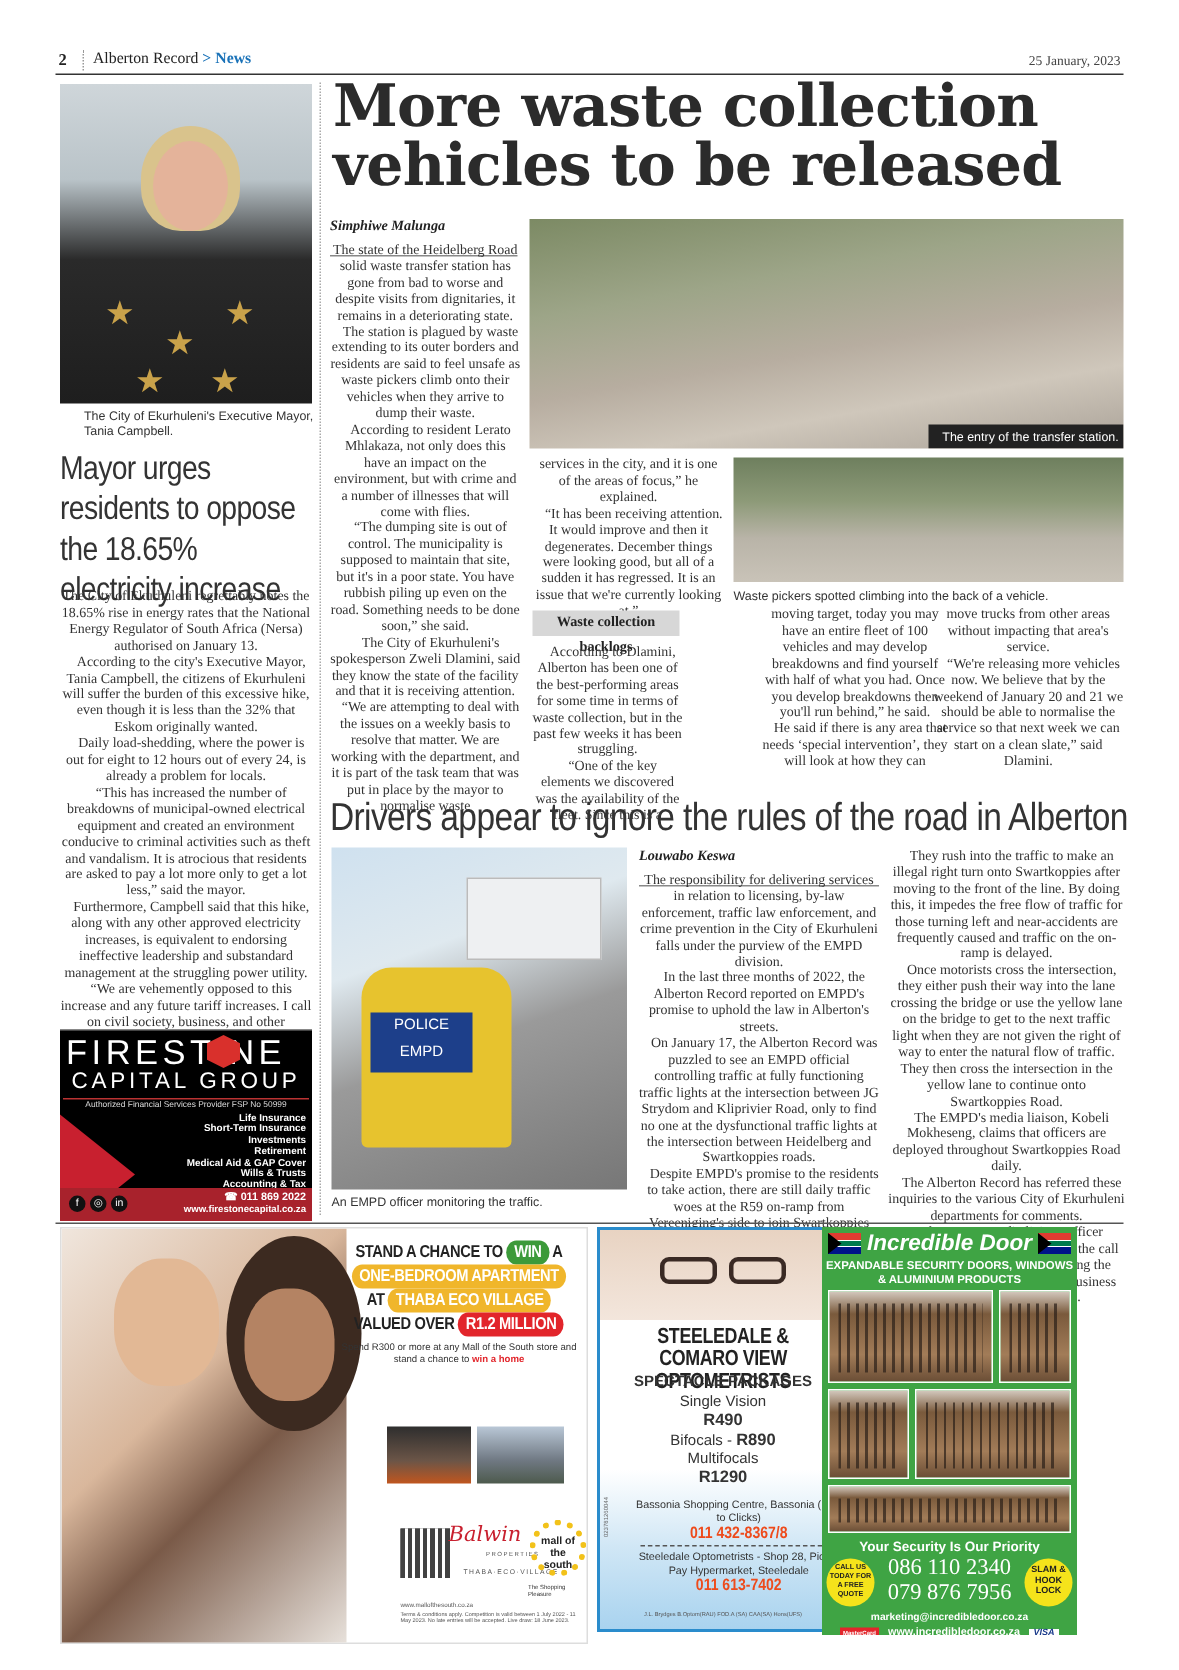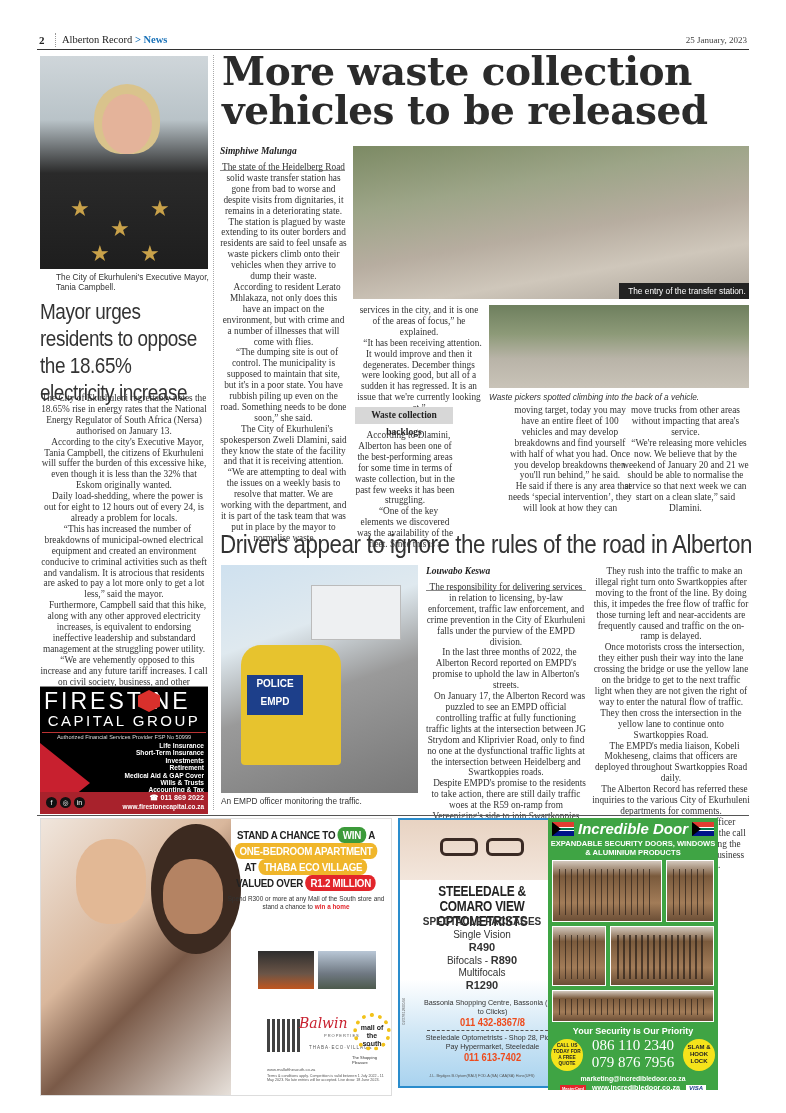--- a/index.html
+++ b/index.html
@@ -43,21 +43,21 @@
     background: linear-gradient(170deg,#7c8a64 0%,#9da588 30%,#b7ada0 55%,#cfc7bb 75%,#a9a197 100%); text-align: center; }
   .waste-photo1 .capbox { position:absolute; right:0; bottom:0; width:130px; height:16px; background:#222; color:#fff; font-family:"Liberation Sans",sans-serif; font-size:8.3px; line-height:16px; padding-left:6px; }
   .waste-photo2 { left: 489px; top: 305px; width: 260px; height: 83px;
     background: linear-gradient(180deg,#6e7f5e 0%,#8d9a78 35%,#b9b4a8 65%,#c9c3b8 100%); }
 
   .subhead-box { left: 355px; top: 407px; width: 98px; height: 17px; background: #d7d7d7; font-size: 9.5px; font-weight: bold; line-height: 17px; text-align: center; color: #222; }
 
   .drivers-photo { left: 221px; top: 565px; width: 197px; height: 228px;
     background: linear-gradient(160deg,#cfe1ef 0%,#dfe9ef 30%,#9a9a9a 55%,#777 100%); }
   .drivers-photo .vest { position:absolute; left:20px; top:80px; width:100px; height:120px; background:#e7c32e; border-radius:20px 20px 4px 4px; }
-  .drivers-photo .vest-band { position:absolute; left:26px; top:110px; width:56px; height:40px; background:#1d3f8a; color:#fff; font-family:"Liberation Sans",sans-serif; font-size:10px; font-weight:bold; text-align:center; line-height:18px; }
+  .drivers-photo .vest-band { position:absolute; left:26px; top:110px; width:68px; height:40px; background:#1d3f8a; color:#fff; font-family:"Liberation Sans",sans-serif; font-size:10px; font-weight:normal; text-align:center; line-height:18px; }
   .drivers-photo .truck { position:absolute; left:90px; top:20px; width:90px; height:55px; background:#eef0f2; border:1px solid #bbb; }
 
   
   .fs-ad { left: 40px; top: 686px; width: 168px; height: 128px; background: #000000; overflow:hidden; border-top: 1px solid #888; }
   .fs-ad .t1 { position:absolute; left:4px; top:2px; width:160px; font-family:"Liberation Sans",sans-serif; color:#fff; font-size:23px; letter-spacing:3px; line-height:24px; }
   .fs-ad .t2 { position:absolute; left:4px; top:26px; width:160px; font-family:"Liberation Sans",sans-serif; color:#fff; font-size:15px; letter-spacing:2.5px; line-height:16px; text-align:center; }
   .fs-ad .fsp { position:absolute; left:2px; top:45px; width:164px; border-top:1px solid #b33; font-family:"Liberation Sans",sans-serif; color:#ddd; font-size:5.6px; line-height:9px; text-align:center; }
   .fs-ad .tri { position:absolute; left:0; top:56px; width:0; height:0; border-left:50px solid #c8202f; border-top:40px solid transparent; border-bottom:40px solid transparent; }
   .fs-ad .services { position:absolute; right:4px; top:55px; text-align:right; font-family:"Liberation Sans",sans-serif; color:#fff; font-weight:bold; font-size:6.6px; line-height:7.4px; }
   .fs-ad .foot { position:absolute; left:0; bottom:0; width:168px; height:22px; background:#a8222c; }
@@ -195,21 +195,21 @@
 
 <div class="abs photo waste-photo1">
   <div class="capbox">The entry of the transfer station.</div>
 </div>
 
 <div class="abs body-text" style="left:355px;top:305px;width:128px;">
   <p class="first">services in the city, and it is one of the areas of focus,” he explained.</p>
   <p>“It has been receiving attention. It would improve and then it degenerates. December things were looking good, but all of a sudden it has regressed. It is an issue that we're currently looking at.”</p>
 </div>
 <div class="abs photo waste-photo2"></div>
-<div class="abs cap" style="left:489px;top:392px;width:260px;font-style:italic;">Waste pickers spotted climbing into the back of a vehicle.</div>
+<div class="abs cap" style="left:489px;top:392px;width:260px;">Waste pickers spotted climbing into the back of a vehicle.</div>
 
 <div class="abs subhead-box">Waste collection backlogs</div>
 <div class="abs body-text" style="left:355px;top:430px;width:100px;">
   <p>According to Dlamini, Alberton has been one of the best-performing areas for some time in terms of waste collection, but in the past few weeks it has been struggling.</p>
   <p>“One of the key elements we discovered was the availability of the fleet. Since this is a</p>
 </div>
 <div class="abs body-text" style="left:508px;top:405px;width:124px;">
   <p class="first">moving target, today you may have an entire fleet of 100 vehicles and may develop breakdowns and find yourself with half of what you had. Once you develop breakdowns then you'll run behind,” he said.</p>
   <p>He said if there is any area that needs ‘special intervention’, they will look at how they can</p>
 </div>

